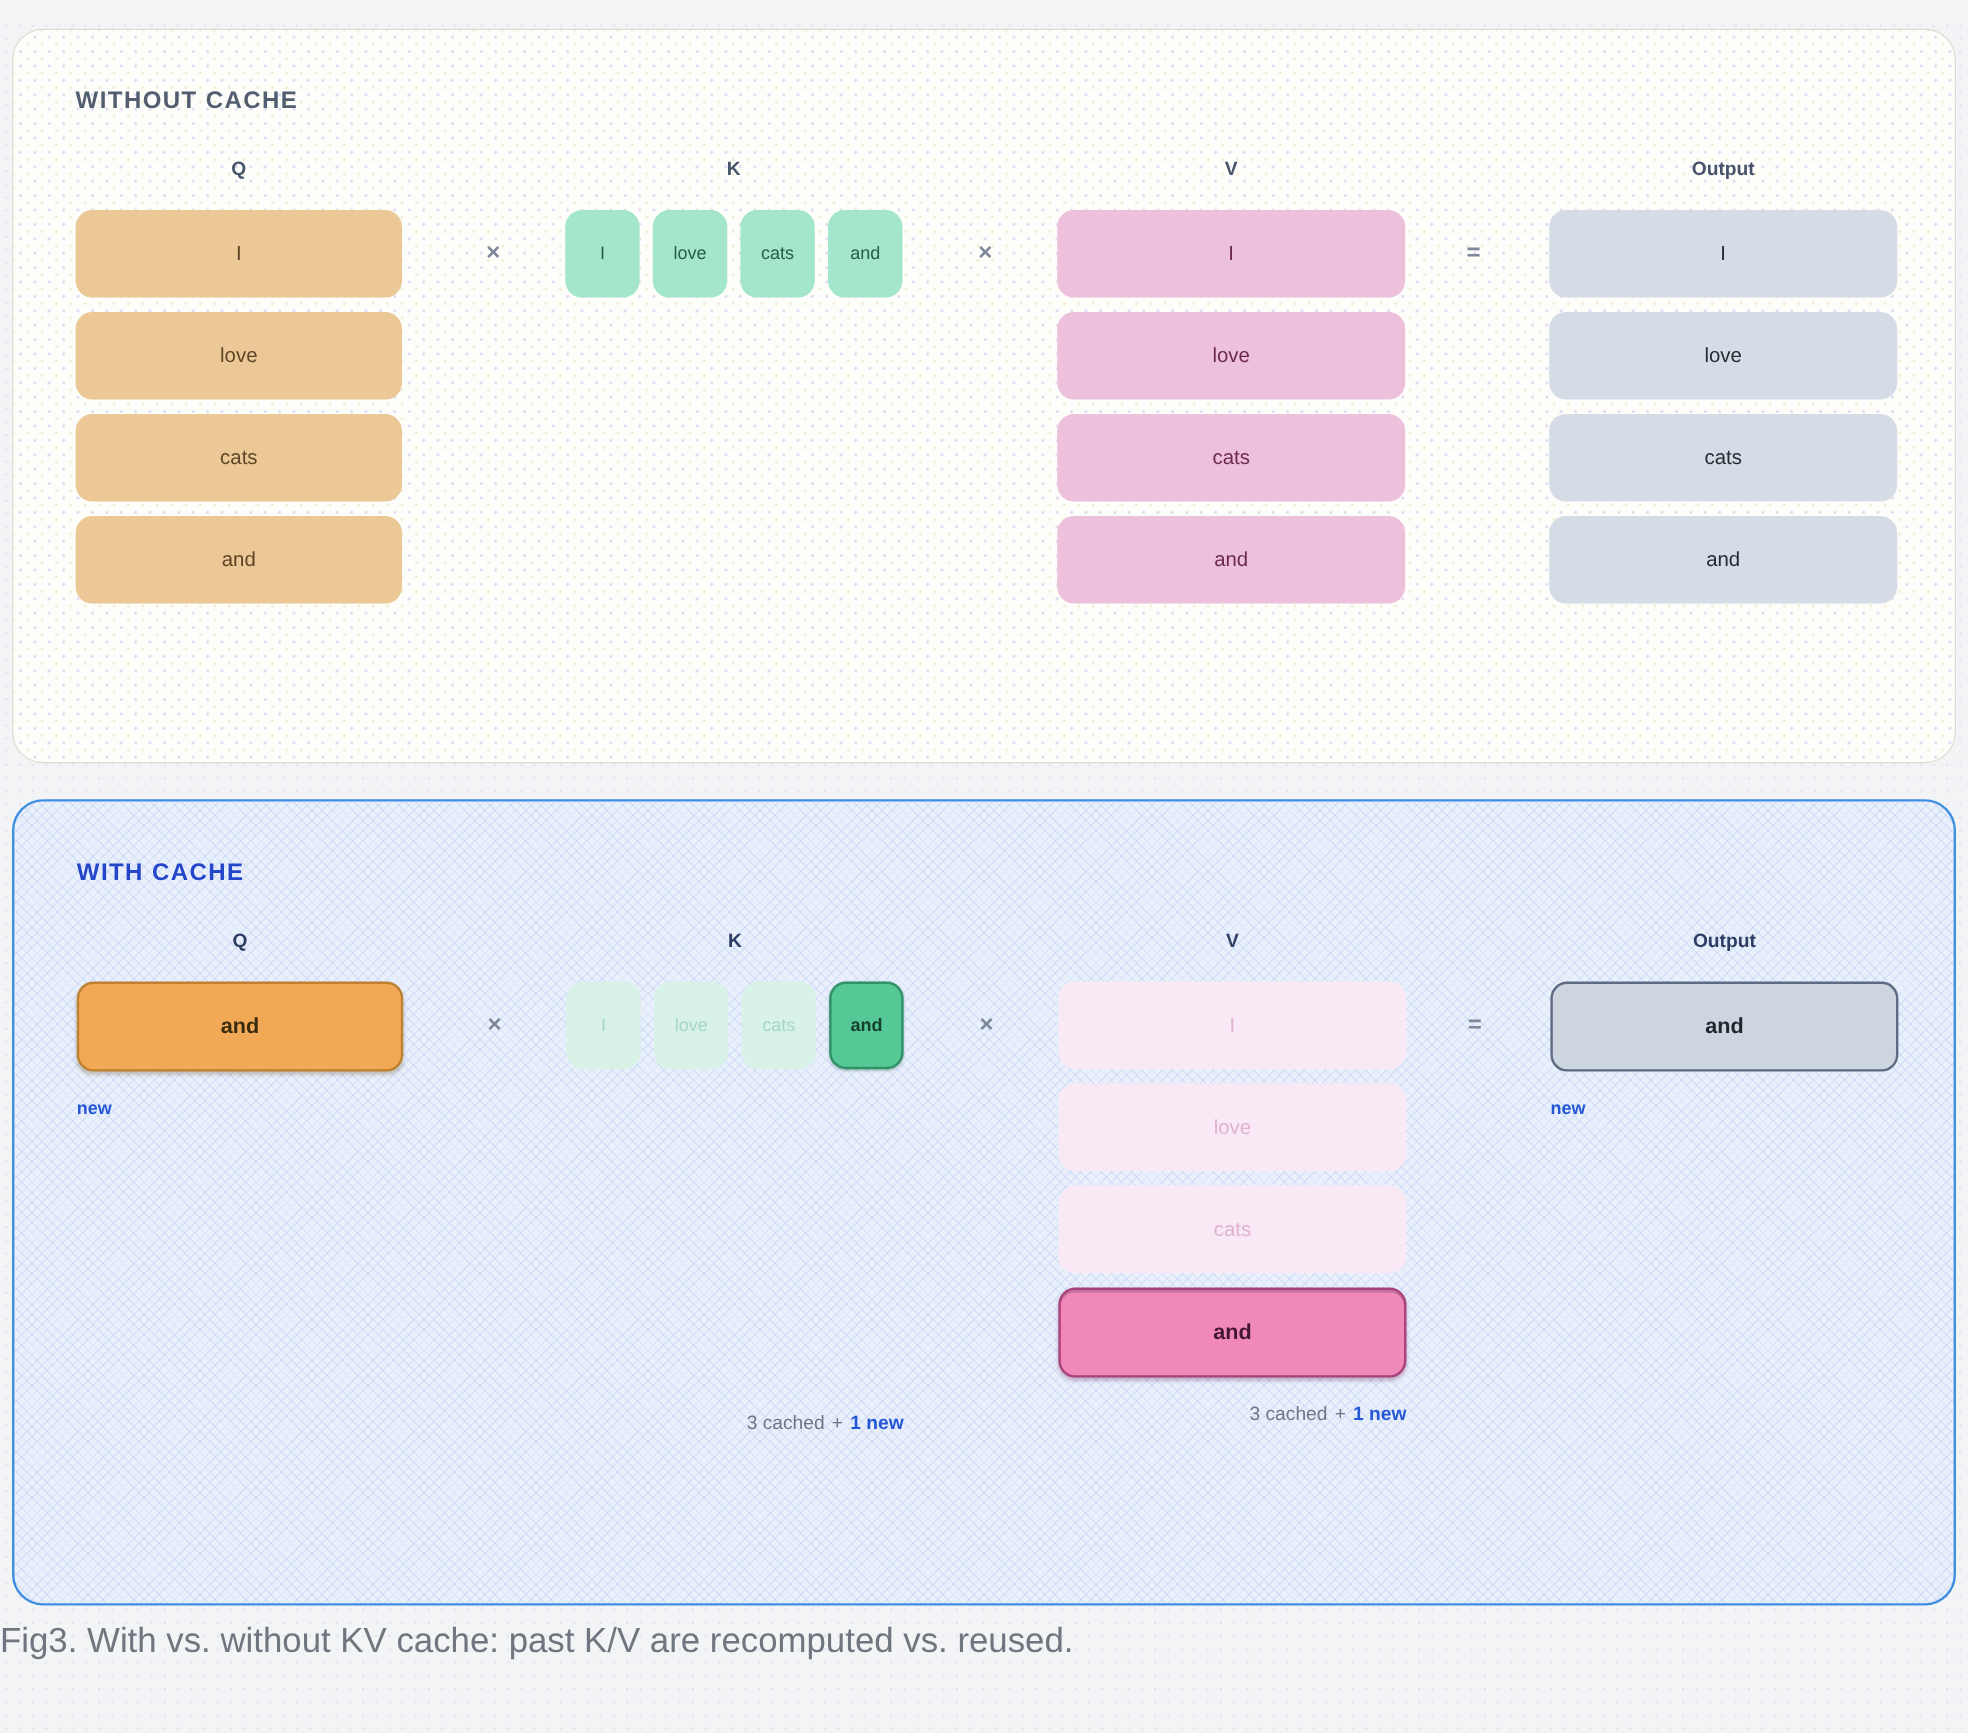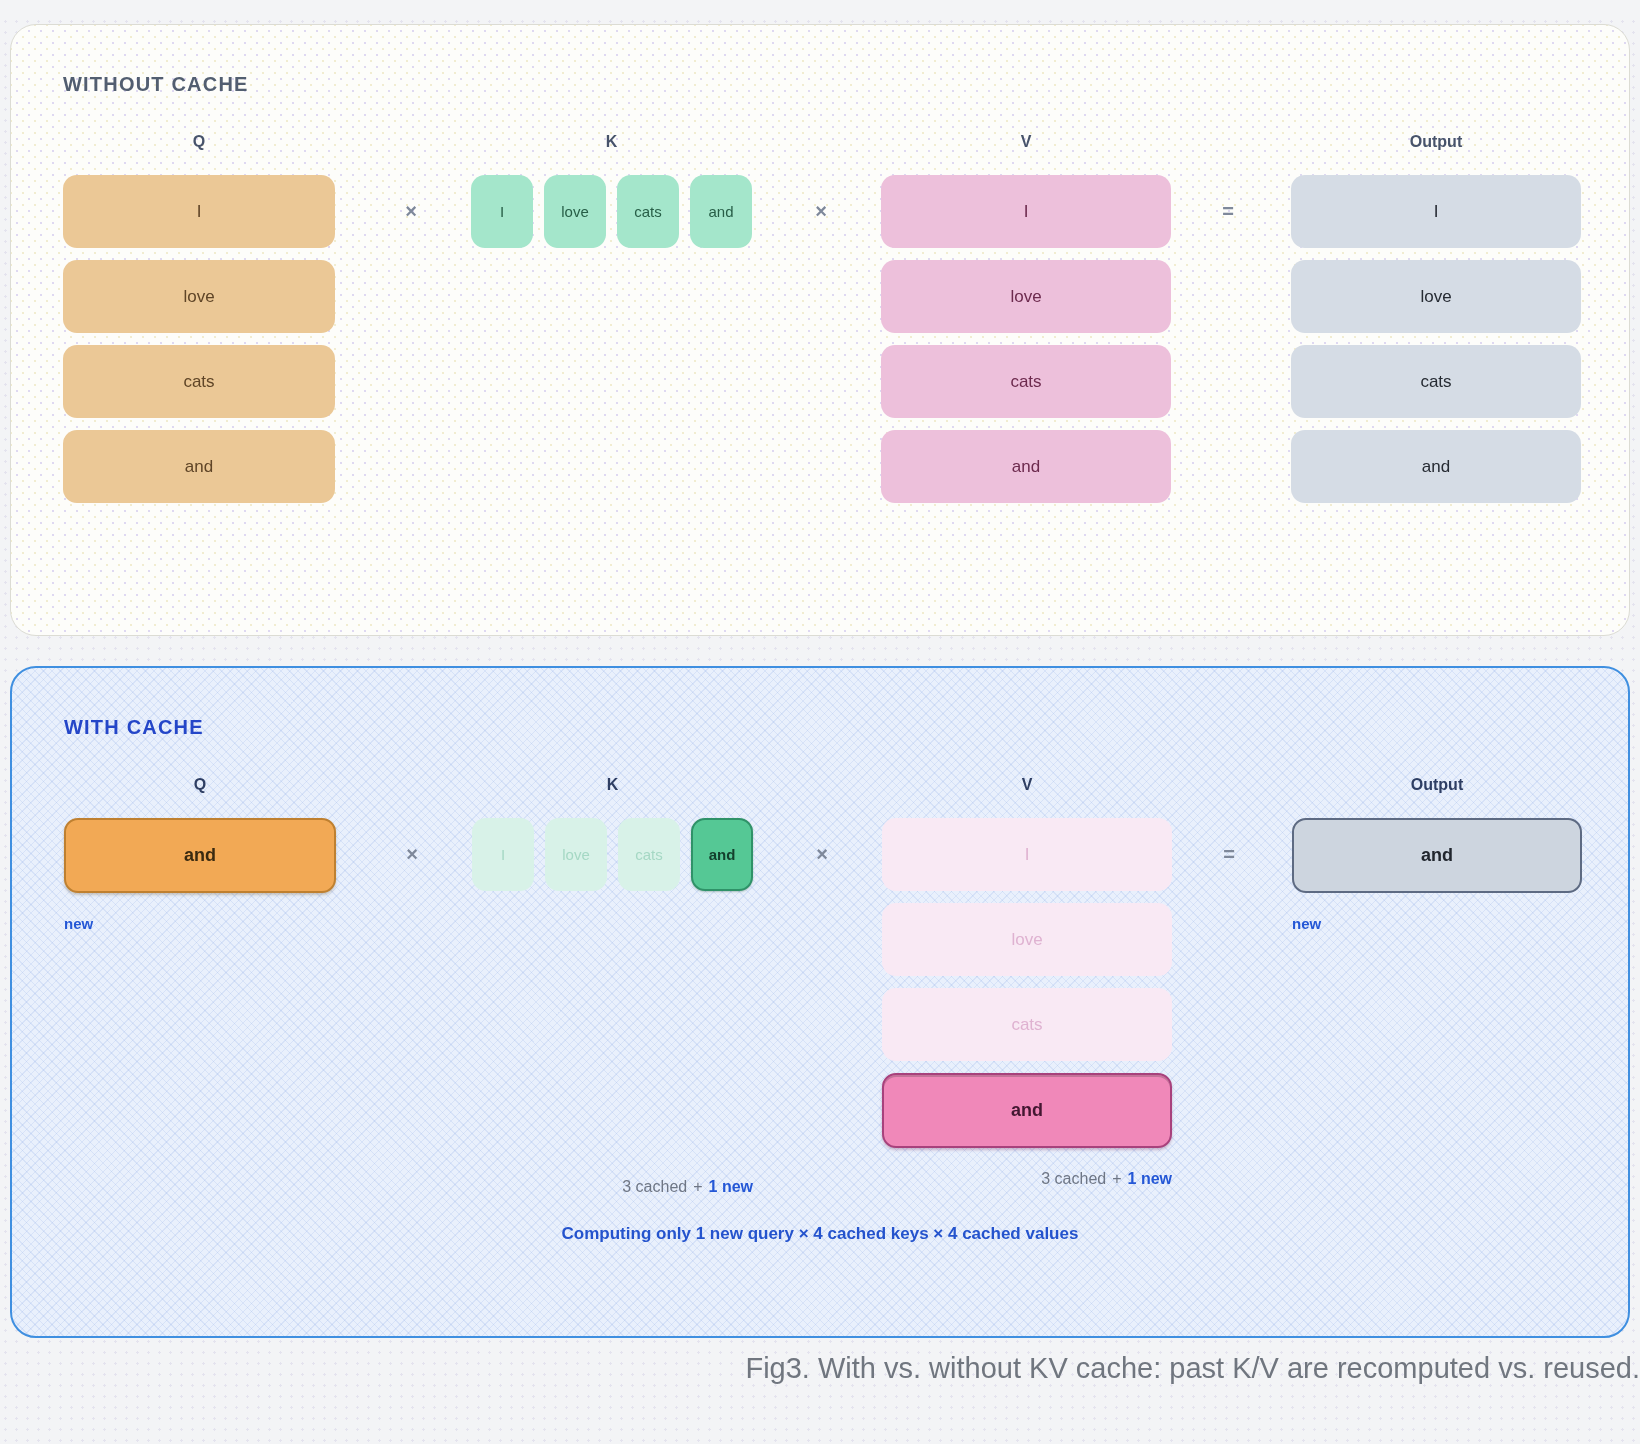--- a/index.html
+++ b/index.html
@@ -157,21 +157,21 @@
     text-align: center;
   }
   .panel1 .panel-caption { top: 523px; color: #4d5b70; font-size: 17px; font-weight: 500; }
   .panel2 .panel-caption { top: 556px; color: #2453cd; font-size: 17px; font-weight: 600; }
 
   .fig-caption {
     position: absolute;
     top: 1336px;
     left: 0;
     width: 100%;
-    text-align: right;
+    text-align: left;
     font-size: 29px;
     color: #70767f;
   }
 </style>
 </head>
 <body>
 
 <div class="canvas">
 
   <div class="panel panel1">
@@ -270,18 +270,17 @@
     </div>
     <div class="note-new note-new-out">new</div>
 
     <div class="cache-note cache-note-k">
       <span class="cached-part">3 cached</span><span class="plus-part">+</span><span class="new-part">1 new</span>
     </div>
     <div class="cache-note cache-note-v">
       <span class="cached-part">3 cached</span><span class="plus-part">+</span><span class="new-part">1 new</span>
     </div>
 
-    <div class="panel-caption">Computing only 1 new query × 4 cached keys × 4 cached values</div>
   </div>
 
   <div class="fig-caption">Fig3. With vs. without KV cache: past K/V are recomputed vs. reused.</div>
 
 </div>
 
 </body></html>

